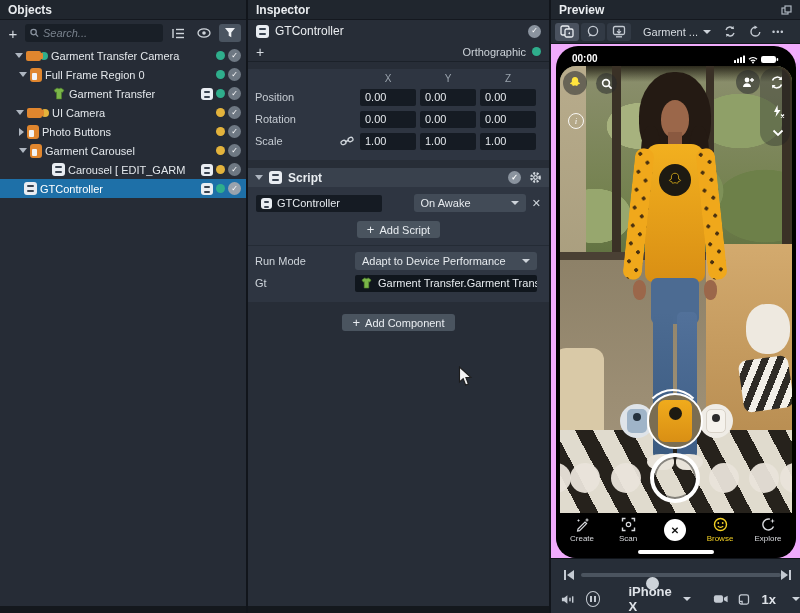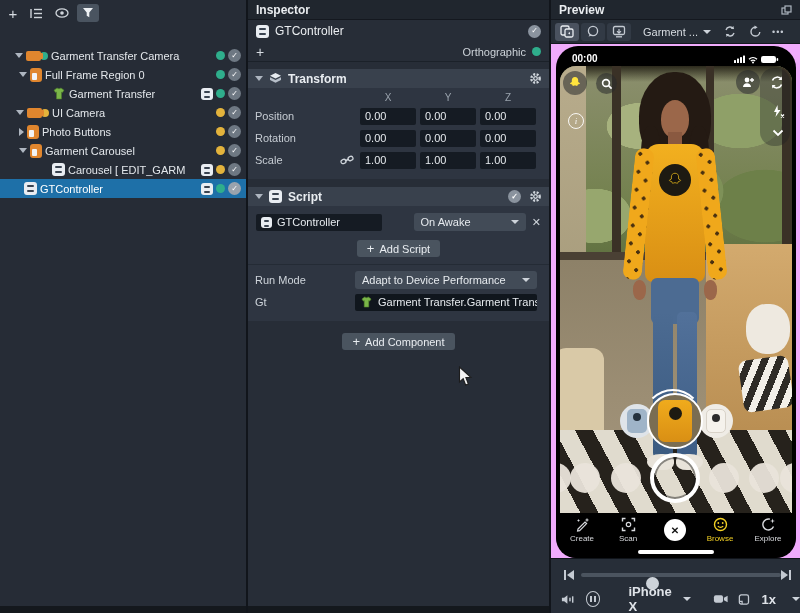--- a/index.html
+++ b/index.html
@@ -101,22 +101,32 @@
   .devrow .dtext { font-size:13px; }
 
   .cursor { position:absolute; left:458px; top:366px; z-index:50; }
 </style>
 </head>
 <body>
 
 <div class="app">
 
   <div class="objects">
+    <div class="p-header">
+      <span>Objects</span>
+    </div>
     <div class="obj-toolbar">
       <span class="tb-plus">+</span>
+      <div class="searchbox">
+        <svg width="10" height="10" viewBox="0 0 10 10">
+            <circle cx="4" cy="4" r="3" fill="none" stroke="#8b94a0" stroke-width="1.4"></circle>
+            <line x1="6.4" y1="6.4" x2="9" y2="9" stroke="#8b94a0" stroke-width="1.4"></line>
+          </svg>
+        <input type="text" placeholder="Search..." style="">
+      </div>
       <div class="tb-btn">
         <svg width="13" height="11" viewBox="0 0 13 11">
             <g stroke="#cfd5db" stroke-width="1.4">
               <line x1="1" y1="1" x2="1" y2="10"></line>
               <line x1="4" y1="1.5" x2="12" y2="1.5"></line>
               <line x1="4" y1="5.5" x2="12" y2="5.5"></line>
               <line x1="4" y1="9.5" x2="12" y2="9.5"></line>
             </g>
           </svg>
       </div>
@@ -232,34 +242,20 @@
           <i>✓</i>
         </span>
     </div>
     <div class="insp-row insp-add">
       <span style="font-size:14px;color:#d7dce2">+</span>
       <span style="margin-left:auto">Orthographic</span>
       <span class="dot" style="background: rgb(47, 174, 140);"></span>
     </div>
 
     <div style="margin-top:7px">
-      <div class="sec-head">
-        <span class="chev down"></span>
-        <svg width="13" height="13" viewBox="0 0 13 13">
-            <path d="M6.5 1 12 3.8 6.5 6.6 1 3.8Z" fill="#e6eaef"></path>
-            <path d="M1 5.2 6.5 8 12 5.2V8l-5.5 2.8L1 8Z" fill="#b6bec8"></path>
-          </svg>
-        <span>Transform</span>
-        <span class="gearwrap">
-          <svg width="13" height="13" viewBox="0 0 13 13">
-              <circle cx="6.5" cy="6.5" r="4.2" fill="none" stroke="#cfd5db" stroke-width="2.4" stroke-dasharray="2 1.4"></circle>
-              <circle cx="6.5" cy="6.5" r="1.8" fill="none" stroke="#cfd5db" stroke-width="1.3"></circle>
-            </svg>
-        </span>
-      </div>
       <div class="sec-body">
         <div class="axisrow" style="padding-left:112px">
           <span>X</span>
           <span style="margin-left:4px">Y</span>
           <span style="margin-left:4px">Z</span>
         </div>
         <div class="trow2">
           <span class="rl" style="width:105px">Position</span>
           <span class="fld">0.00</span>
           <span class="fld">0.00</span>

